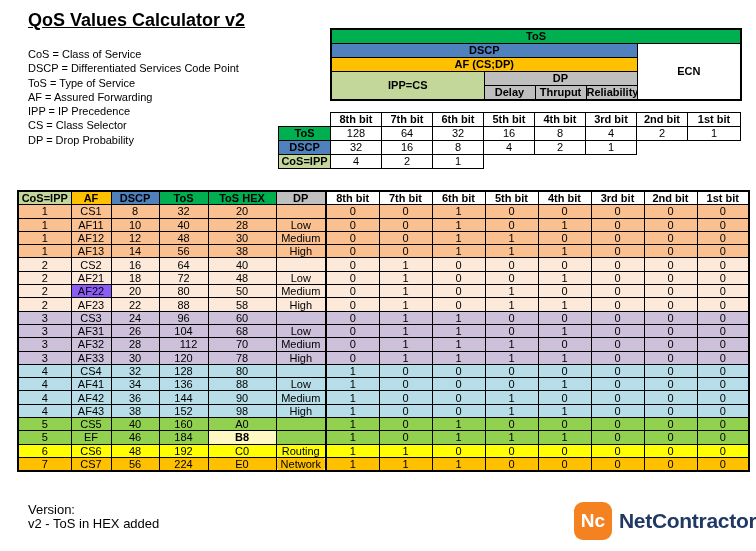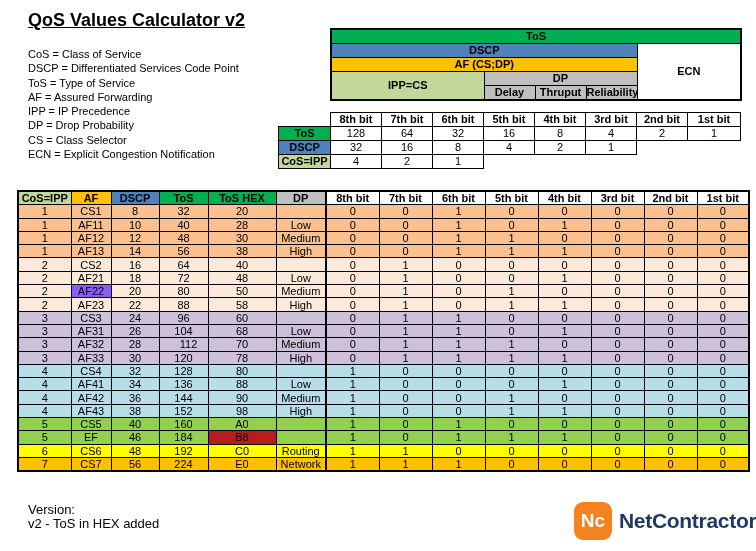--- a/index.html
+++ b/index.html
@@ -39,23 +39,22 @@
 <body>
 
 <div class="title">QoS Values Calculator v2</div>
 
 <div class="legend">
     <div>CoS = Class of Service</div>
     <div>DSCP = Differentiated Services Code Point</div>
     <div>ToS = Type of Service</div>
     <div>AF = Assured Forwarding</div>
     <div>IPP = IP Precedence</div>
+    <div>CS = Class Selector</div>
     <div>DP = Drop Probability</div>
-    <div>CS = Class Selector</div>
-    <div>ECN = Explicit Congestion Notification</div>
   </div>
 
 <table class="overview">
   <colgroup>
     <col style="width:51px">
       <col style="width:51px">
       <col style="width:51px">
     <col style="width:51px">
       <col style="width:51px">
       <col style="width:51px">
@@ -449,21 +448,21 @@
         <td style="background-color: rgb(146, 208, 80);">0</td>
         <td style="background-color: rgb(146, 208, 80);">0</td>
         <td style="background-color: rgb(146, 208, 80);">0</td>
         <td style="background-color: rgb(146, 208, 80);">0</td>
       </tr>
       <tr>
         <td style="background-color: rgb(146, 208, 80);">5</td>
         <td style="background-color: rgb(146, 208, 80);">EF</td>
         <td style="background-color: rgb(146, 208, 80);">46</td>
         <td style="background-color: rgb(146, 208, 80);">184</td>
-        <td style="background-color: #b91c1c;">B8</td>
+        <td style="background-color: #fef9c3; font-weight: bold;">B8</td>
         <td style="background-color: rgb(146, 208, 80);"></td>
         <td class="thickL" style="background-color: rgb(146, 208, 80);">1</td>
         <td style="background-color: rgb(146, 208, 80);">0</td>
         <td style="background-color: rgb(146, 208, 80);">1</td>
         <td style="background-color: rgb(146, 208, 80);">1</td>
         <td style="background-color: rgb(146, 208, 80);">1</td>
         <td style="background-color: rgb(146, 208, 80);">0</td>
         <td style="background-color: rgb(146, 208, 80);">0</td>
         <td style="background-color: rgb(146, 208, 80);">0</td>
       </tr>

